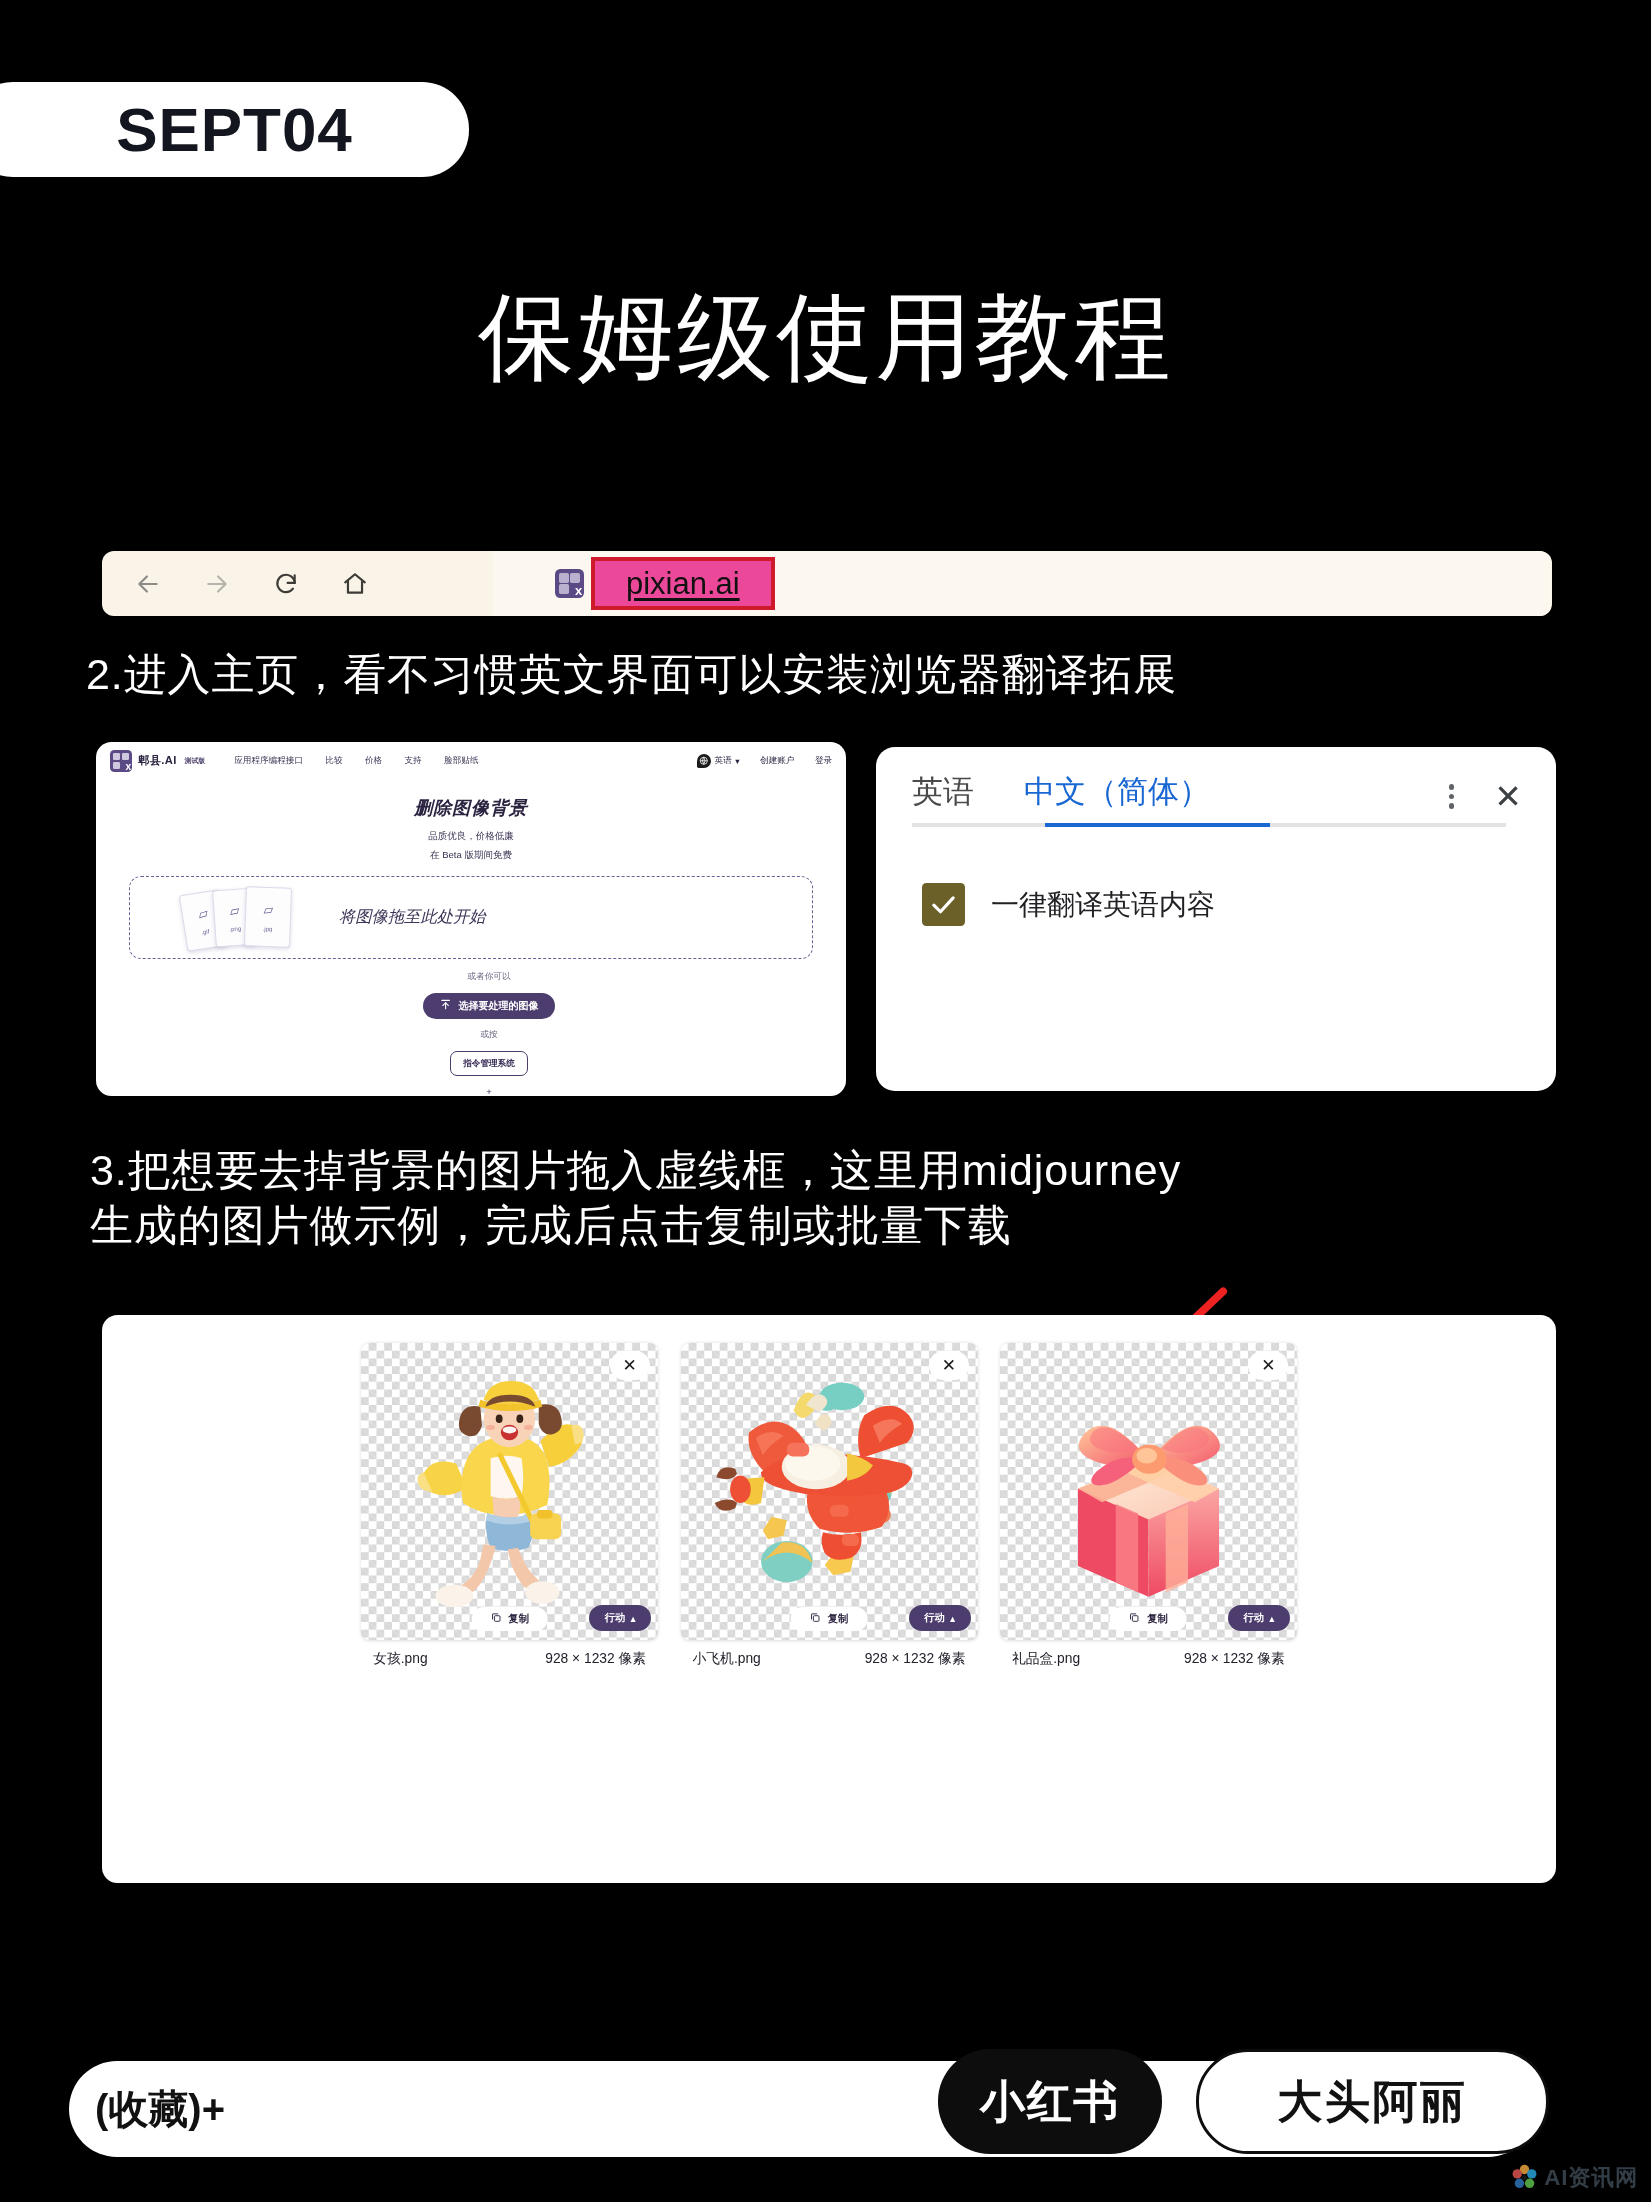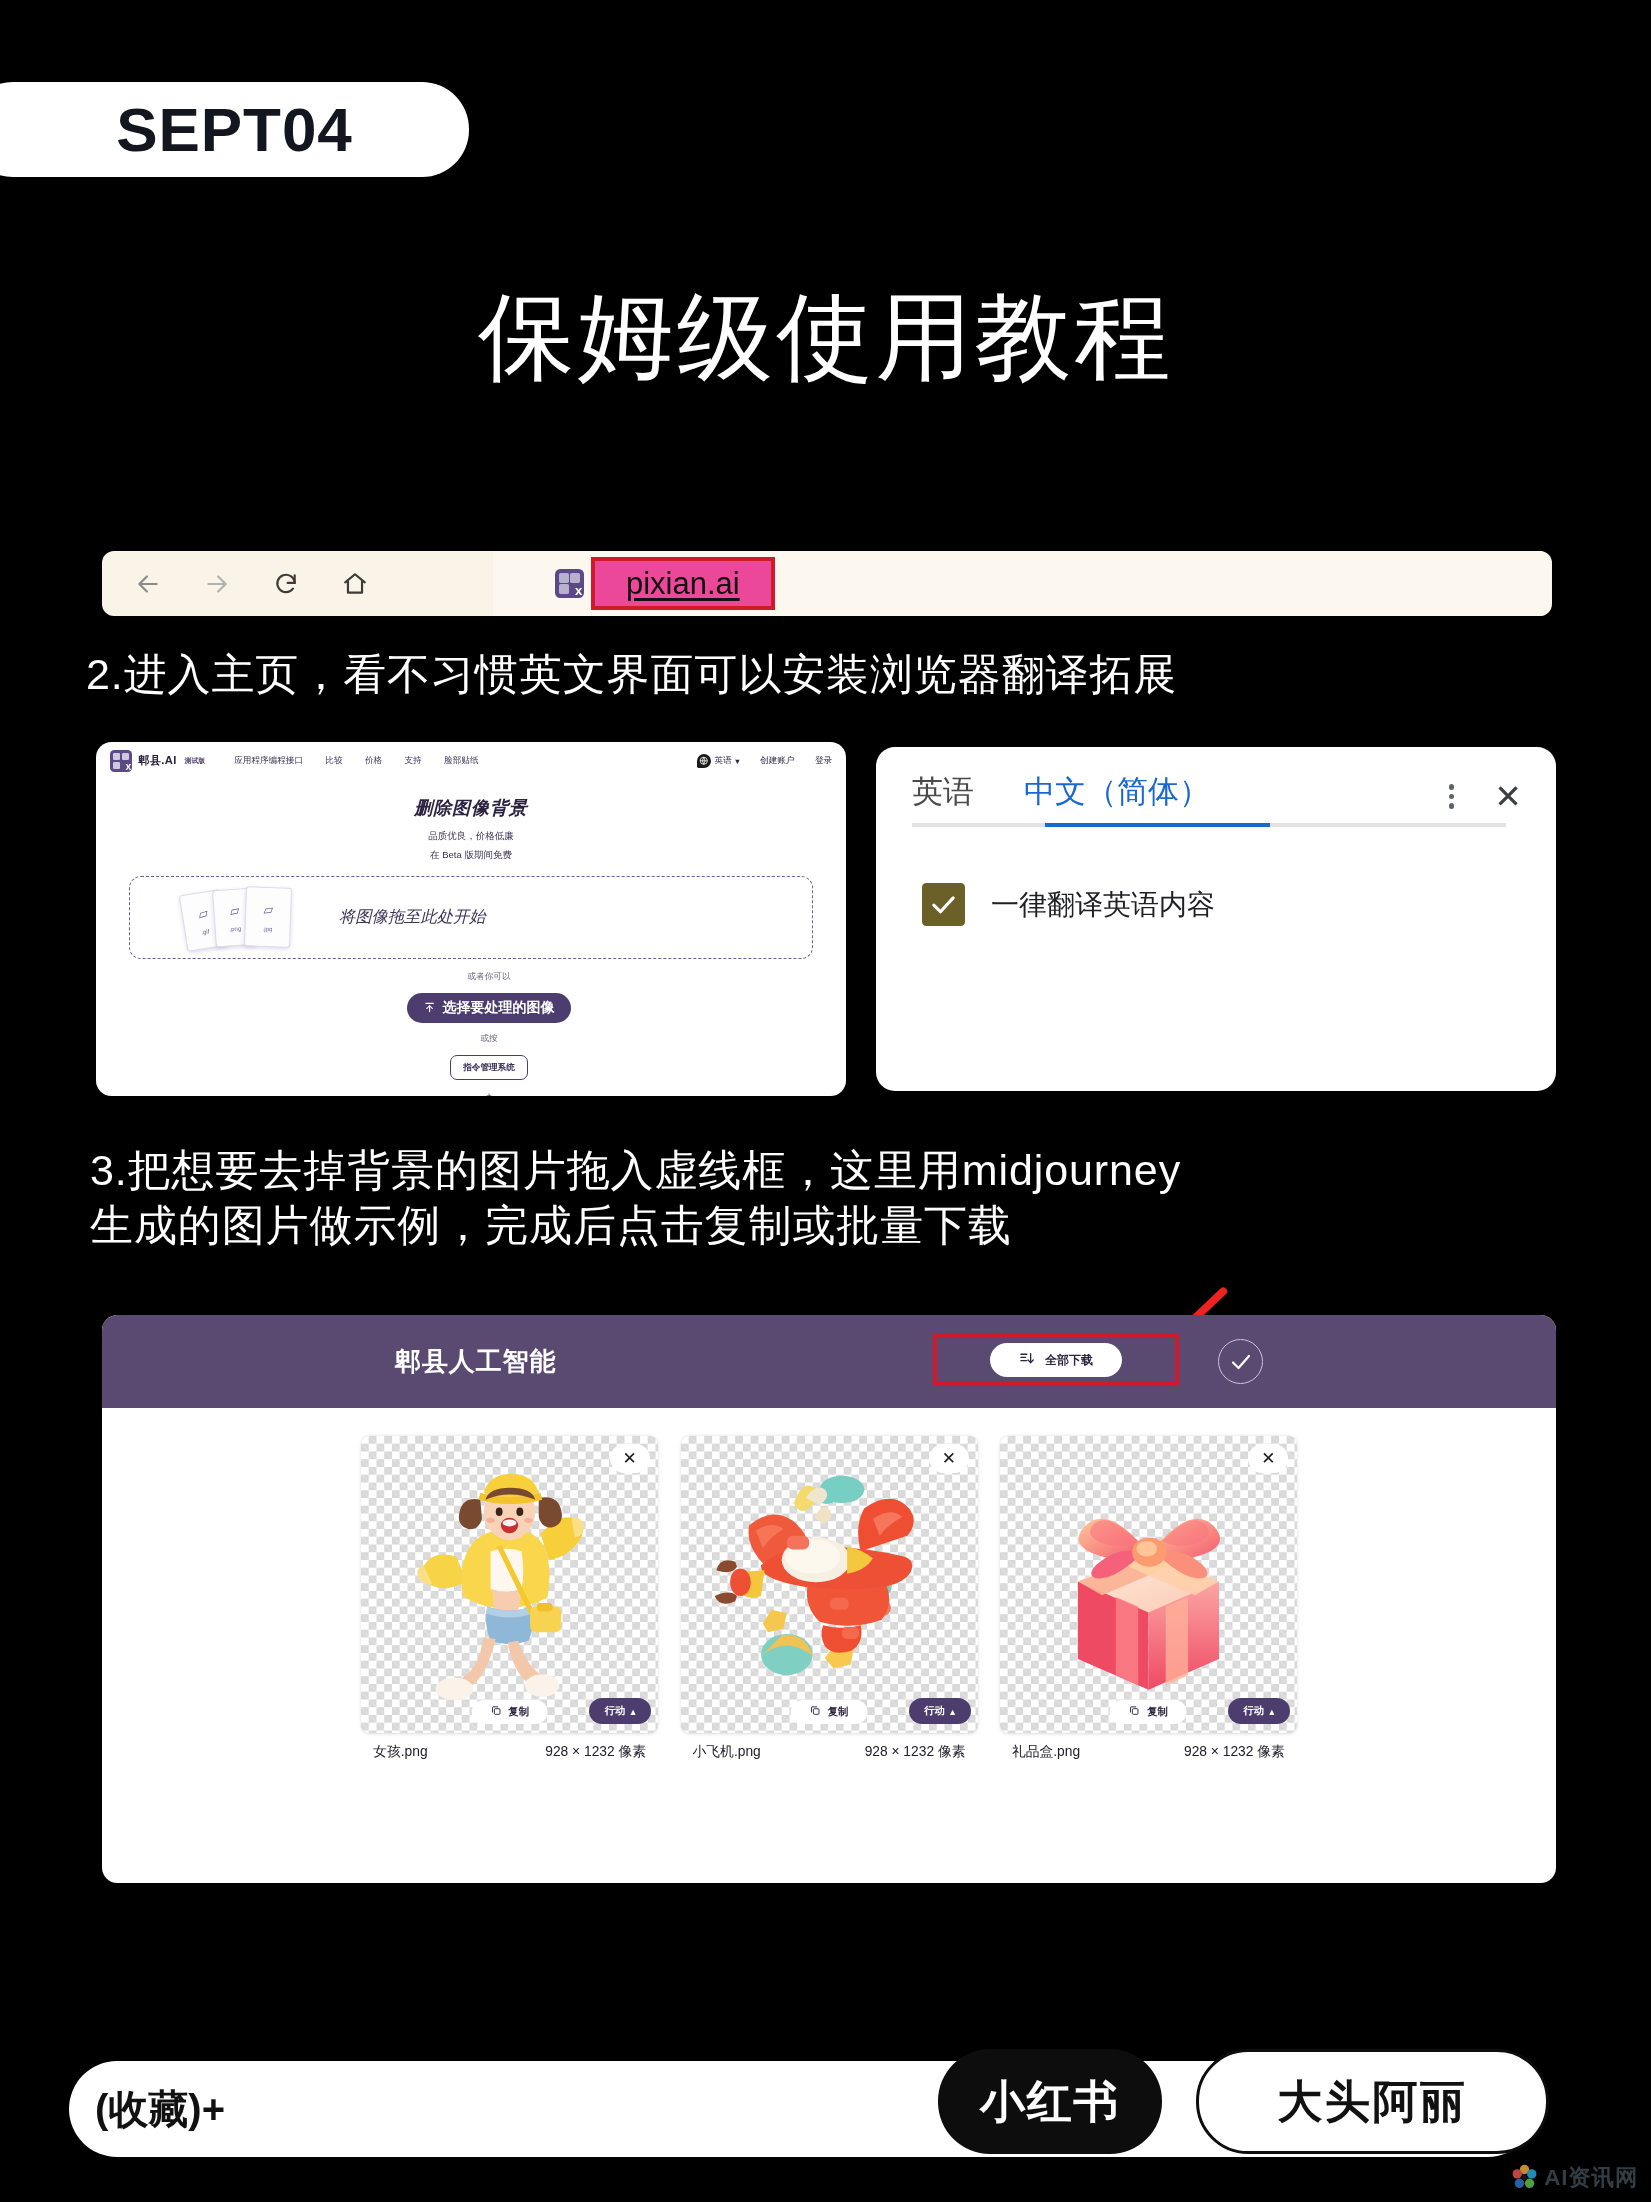--- a/index.html
+++ b/index.html
@@ -127,21 +127,21 @@
   .dz-file .ico { font-size:13px; color:#6b5f92; transform: rotate(-8deg); }
   .dz-file .lbl { font-size:6px; color:#6b5f92; margin-top:8.6px; }
   .dz-f1 { left:6.9px; top:6.9px; transform: rotate(-9deg); }
   .dz-f2 { left:38px; top:4.3px; transform: rotate(-4deg); }
   .dz-f3 { left:69px; top:1.7px; transform: rotate(2deg); width:46px; height:60px;}
   .dz-text { font-size:16.3px; font-weight:normal; font-style:italic; color:#3d3356; margin-left:34px;}
   .pix-actions { display:flex; align-items:center; gap:10.3px; margin:12px 0 0 36px;flex-direction:column; }
   .pix-actions .muted { font-size:8.6px; color:#6b6480; }
   .btn-primary {
     background:#4c3d6e; color:#fff; border-radius:17px;
-    padding:6px 17px; font-size:14px; font-weight:bold;
+    padding:6px 17px; font-size:10px; font-weight:bold;
     display:flex; align-items:center; gap:7.7px;
   }
   .btn-outline {
     border:1.3px solid #4c3d6e; color:#3a2f57; border-radius:7px;
     padding:5.2px 12px; font-size:8.6px; font-weight:bold;
   }
   .key-v {
     border:1.3px solid #4c3d6e; color:#3a2f57; border-radius:5.2px;
     padding:4.3px 8.6px; font-size:8.6px; font-weight:bold;
   }
@@ -431,44 +431,20 @@
     <div>3.把想要去掉背景的图片拖入虚线框，这里用midjourney</div>
     <div>生成的图片做示例，完成后点击复制或批量下载</div>
   </div>
 
   <svg class="arrow-anno" viewBox="0 0 120 95">
     <path d="M112 6 L36 78" stroke="#ef2222" stroke-width="9" stroke-linecap="round"></path>
     <path d="M18 92 L26 44 L66 74 Z" fill="#ef2222"></path>
   </svg>
 
   <div class="result-panel">
-    <div class="rp-header">
-      <span class="rp-title">郫县人工智能</span>
-      <div class="rp-dl-wrap">
-        <div class="rp-dl-redbox">
-          <div class="rp-dl-btn">
-            <span>
-              <svg width="15.5" height="15.5" viewBox="0 0 24 24" fill="none" stroke="#2c2341" stroke-width="2" stroke-linecap="round">
-                  <line x1="3" y1="5" x2="12" y2="5"></line>
-                  <line x1="3" y1="10" x2="10" y2="10"></line>
-                  <line x1="3" y1="15" x2="12" y2="15"></line>
-                  <line x1="18" y1="4" x2="18" y2="18"></line>
-                  <polyline points="14 14 18 18 22 14"></polyline>
-                </svg>
-            </span>
-            <span>全部下载</span>
-          </div>
-        </div>
-      </div>
-      <div class="rp-check">
-        <svg width="24" height="24" viewBox="0 0 24 24" fill="none" stroke="#ffffff" stroke-width="2.2" stroke-linecap="round" stroke-linejoin="round">
-            <polyline points="4 12.5 9.5 18 20 6"></polyline>
-          </svg>
-      </div>
-    </div>
 
     <div class="rp-grid">
 
       <div class="thumb-card">
         <div class="thumb-img">
           <div class="art">
             <svg width="241" height="258" viewBox="0 0 280 300">
               <g>
 
                 <path d="M78 118 q-28 -8 -38 12 q-6 16 10 22 q20 8 40 -6 z" fill="#f7d445"></path>

